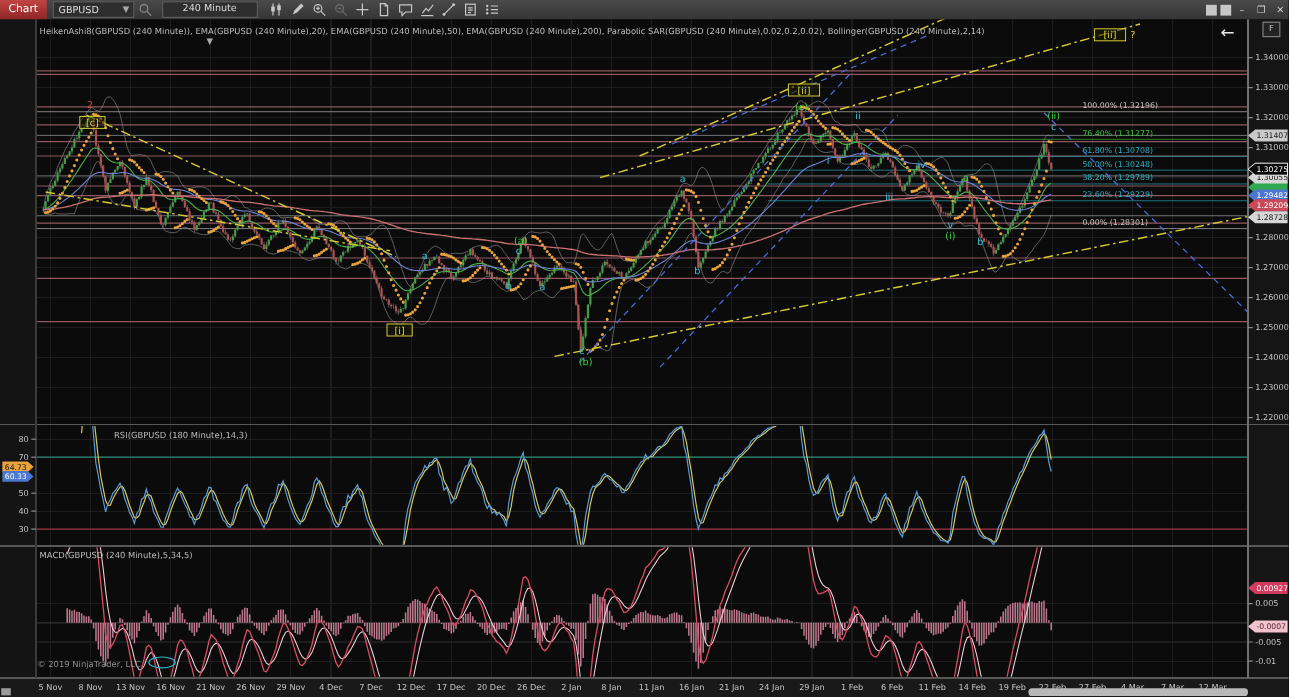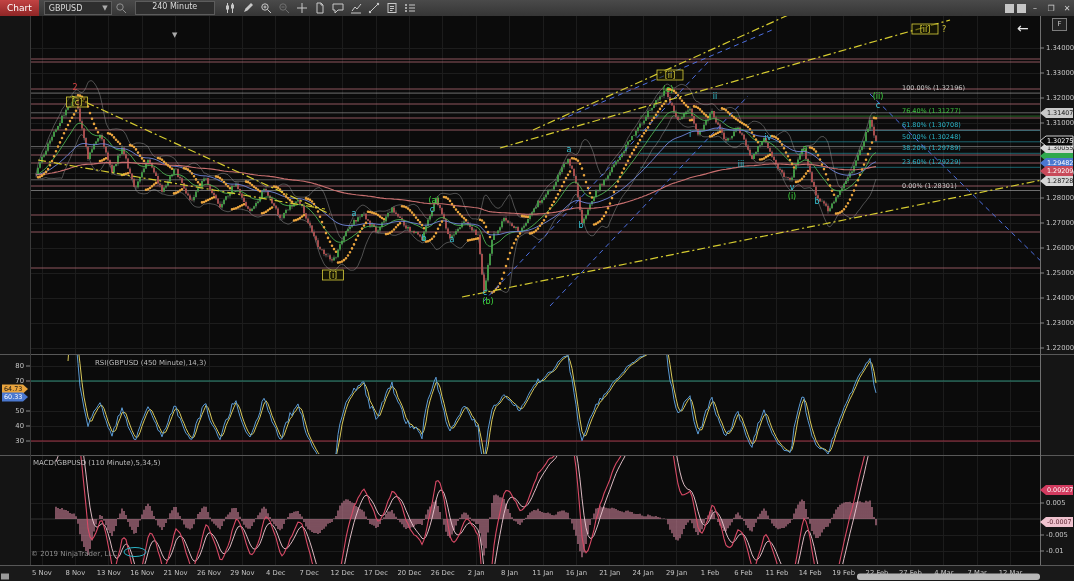--- a/index.html
+++ b/index.html
@@ -311,18 +311,19 @@
       <text x="843.6" y="575" fill="#c4c4c4" font-size="6.8" text-anchor="middle" font-family="DejaVu Sans, sans-serif">19 Feb</text>
       <text x="877" y="575" fill="#c4c4c4" font-size="6.8" text-anchor="middle" font-family="DejaVu Sans, sans-serif">22 Feb</text>
       <text x="910.4" y="575" fill="#c4c4c4" font-size="6.8" text-anchor="middle" font-family="DejaVu Sans, sans-serif">27 Feb</text>
       <text x="943.8" y="575" fill="#c4c4c4" font-size="6.8" text-anchor="middle" font-family="DejaVu Sans, sans-serif">4 Mar</text>
       <text x="977.2" y="575" fill="#c4c4c4" font-size="6.8" text-anchor="middle" font-family="DejaVu Sans, sans-serif">7 Mar</text>
       <text x="1010.6" y="575" fill="#c4c4c4" font-size="6.8" text-anchor="middle" font-family="DejaVu Sans, sans-serif">12 Mar</text>
       <rect x="1" y="573.5" width="8" height="6" fill="#9a9a9a"></rect>
       <rect x="857" y="573.5" width="183" height="6.5" rx="3" fill="#b8b8b8"></rect>
     </svg>
 
-  <div class="overlay" style="left:95px;top:359px;">RSI(GBPUSD (450 Minute),14,3)</div>
-  <div class="overlay" style="left:33px;top:459px;">MACD(GBPUSD (110 Minute),5,34,5)</div>
+  <div class="overlay" style="left:33px;top:22px;">HeikenAshi8(GBPUSD (240 Minute)), EMA(GBPUSD (240 Minute),20), EMA(GBPUSD (240 Minute),50), EMA(GBPUSD (240 Minute),200), Parabolic SAR(GBPUSD (240 Minute),0.02,0.2,0.02), Bollinger(GBPUSD (240 Minute),2,14)</div>
+  <div class="overlay" style="left:95px;top:359px;">RSI(GBPUSD (180 Minute),14,3)</div>
+  <div class="overlay" style="left:33px;top:459px;">MACD(GBPUSD (240 Minute),5,34,5)</div>
   <div class="overlay" style="left:31px;top:550px;color:#8f8f8f;">© 2019 NinjaTrader, LLC</div>
   <div class="fbox">F</div>
   <div class="backarrow">←</div>
 </div>
 
 </body></html>

